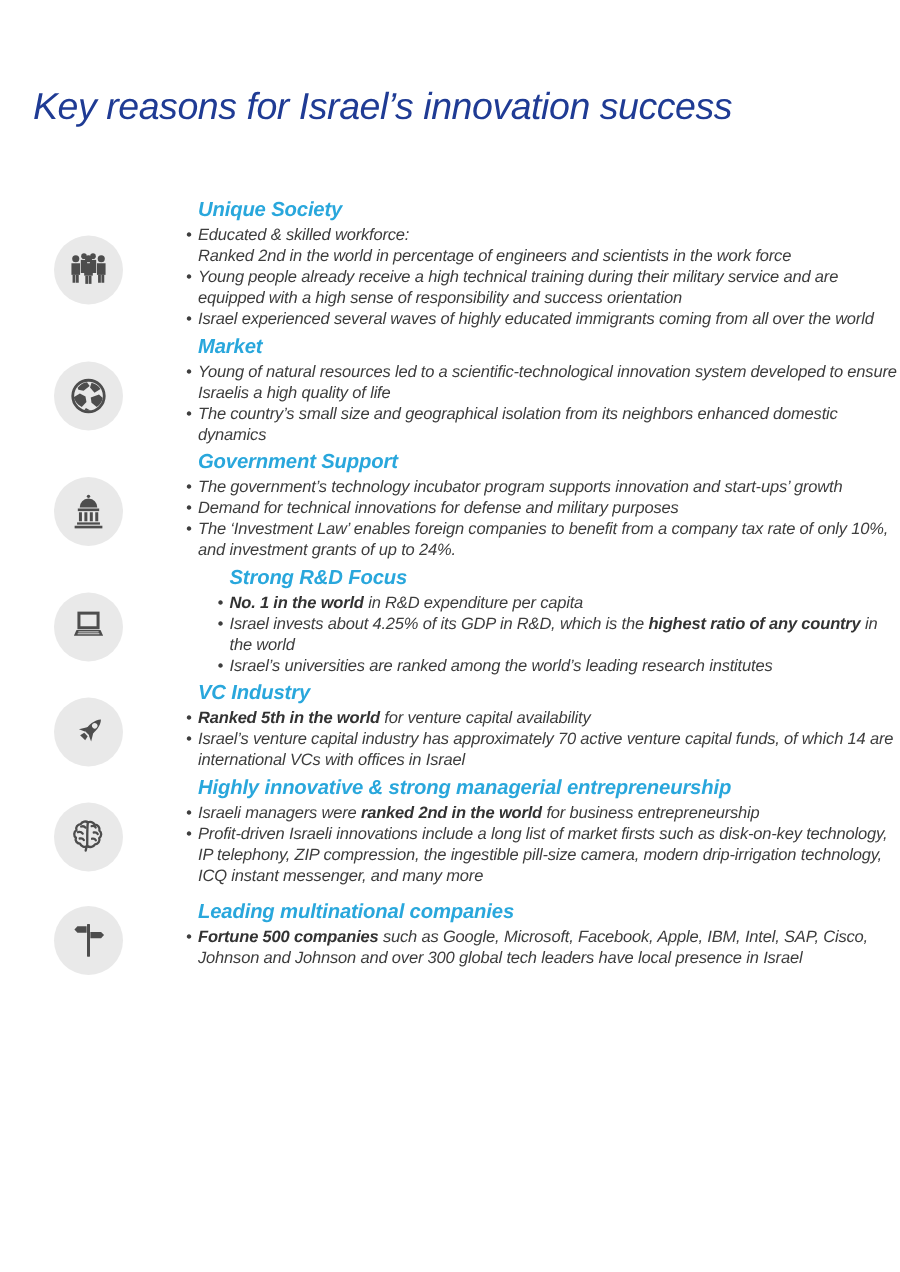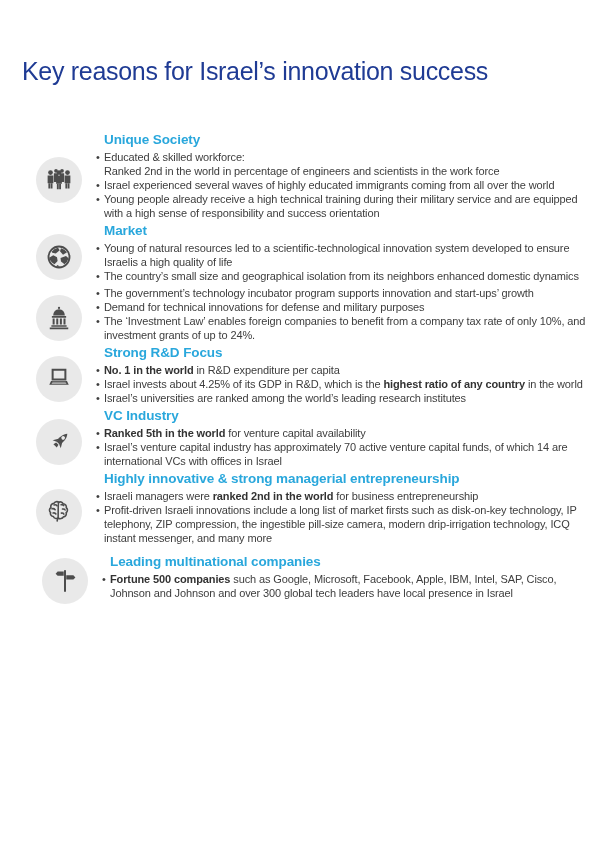--- a/index.html
+++ b/index.html
@@ -8,39 +8,39 @@
     --body:#3d3d3d;
     --iconbg:#e9e9e9;
     --iconfg:#4d4d4d;
   }
   *{box-sizing:border-box;}
   html,body{margin:0;padding:0;}
   body{
     width:600px;height:848px;background:#ffffff;
     font-family:"Liberation Sans", sans-serif;
   }
-  .page{position:relative;width:600px;height:744px;overflow:hidden;background:#fff;}
+  .page{position:relative;width:600px;height:744px;overflow:hidden;background:#fff;font-style:italic;}
   .doc-title{
     position:absolute;left:22px;top:57px;
     font-size:25px;letter-spacing:-0.3px;color:var(--navy);
     font-weight:normal;margin:0;
   }
   .content{position:absolute;left:0;top:132px;width:600px;}
   .section{display:flex;margin-bottom:3px;}
-  .section:nth-child(4){margin-top:3px;}
+  .section:nth-child(4){margin-top:3px;gap:21px;}
   .section:nth-child(7){margin-top:9px;justify-content:center;}
   .icon-col{flex:0 0 96px;display:flex;align-items:center;padding-left:36px;}
   .icon-circle{
     width:46px;height:46px;border-radius:50%;
     background:var(--iconbg);color:var(--iconfg);
     display:flex;align-items:center;justify-content:center;
     transform:translateY(4px);
   }
   .icon-circle svg{width:30px;height:30px;display:block;}
-  .section-body{width:492px;}
+  .section-body{width:492px;margin-left:28px;}
   .section-heading{
     font-size:13.5px;line-height:16px;font-weight:bold;
     color:var(--cyan);margin:0 0 2px 8px;letter-spacing:-0.1px;
   }
   ul.bullets{margin:0;padding:0;list-style:none;}
   ul.bullets li{
     position:relative;padding-left:8px;
     font-size:11px;line-height:14px;color:var(--body);
     letter-spacing:-0.12px;
   }
@@ -79,22 +79,22 @@
                 <rect x="17.1" y="14.6" width="1.5" height="4.2"></rect>
                 <rect x="18.9" y="14.6" width="1.5" height="4.2"></rect>
               </g>
             </svg>
           </div>
         </div>
         <div class="section-body">
           <h2 class="section-heading">Unique Society</h2>
           <ul class="bullets">
             <li>Educated &amp; skilled workforce:<br>Ranked 2nd in the world in percentage of engineers and scientists in the work force</li>
+            <li>Young people already receive a high technical training during their military service and are equipped with a high sense of responsibility and success orientation</li>
             <li>Israel experienced several waves of highly educated immigrants coming from all over the world</li>
-            <li>Young people already receive a high technical training during their military service and are equipped with a high sense of responsibility and success orientation</li>
           </ul>
         </div>
       </div>
       <div class="section">
         <div class="icon-col">
           <div class="icon-circle">
             <svg viewBox="0 0 24 24">
               <circle cx="12" cy="12" r="8.4" fill="none" stroke="currentColor" stroke-width="1.5"></circle>
               <g fill="currentColor">
                 <path d="M6.2 7.6 Q8.2 4.9 11.2 4.6 L12.6 6.6 L9.4 9.2 L6.6 8.6 Z"></path>
@@ -126,20 +126,21 @@
                 <rect x="9.8" y="12.4" width="1.6" height="4.8"></rect>
                 <rect x="12.7" y="12.4" width="1.6" height="4.8"></rect>
                 <rect x="15.6" y="12.4" width="1.6" height="4.8"></rect>
                 <rect x="5.9" y="17.8" width="12.2" height="1.2"></rect>
                 <rect x="4.6" y="19.6" width="14.8" height="1.4"></rect>
               </g>
             </svg>
           </div>
         </div>
         <div class="section-body">
+          <h2 class="section-heading">Government Support</h2>
           <ul class="bullets">
             <li>The government’s technology incubator program supports innovation and start-ups’ growth</li>
             <li>Demand for technical innovations for defense and military purposes</li>
             <li>The ‘Investment Law’ enables foreign companies to benefit from a company tax rate of only 10%, and investment grants of up to 24%.</li>
           </ul>
         </div>
       </div>
       <div class="section">
         <div class="icon-col">
           <div class="icon-circle">

